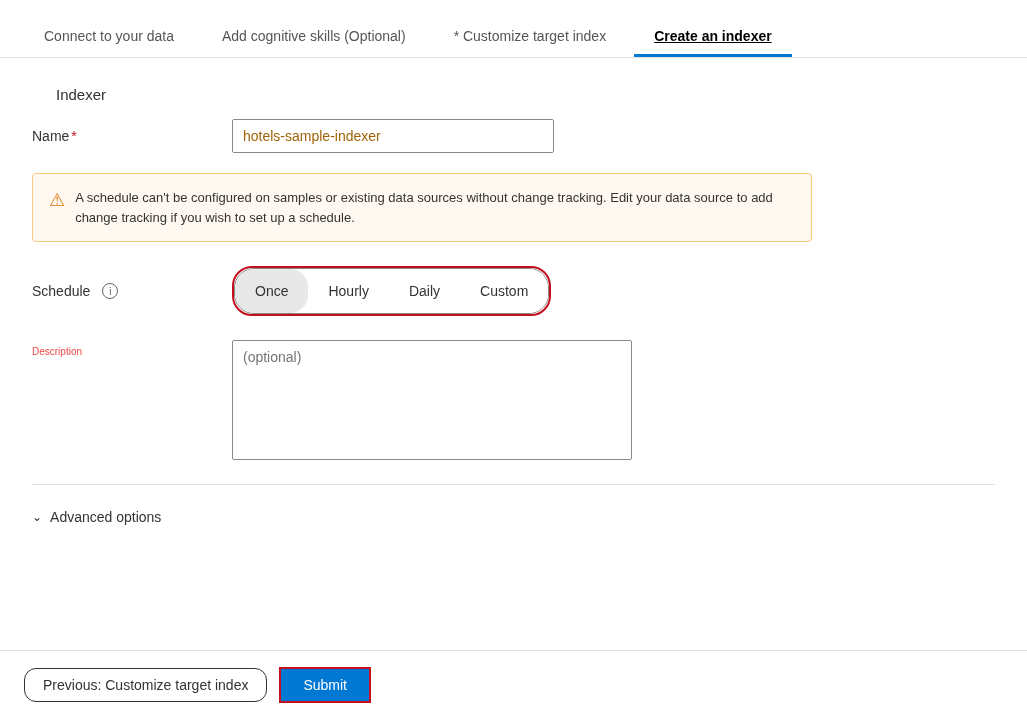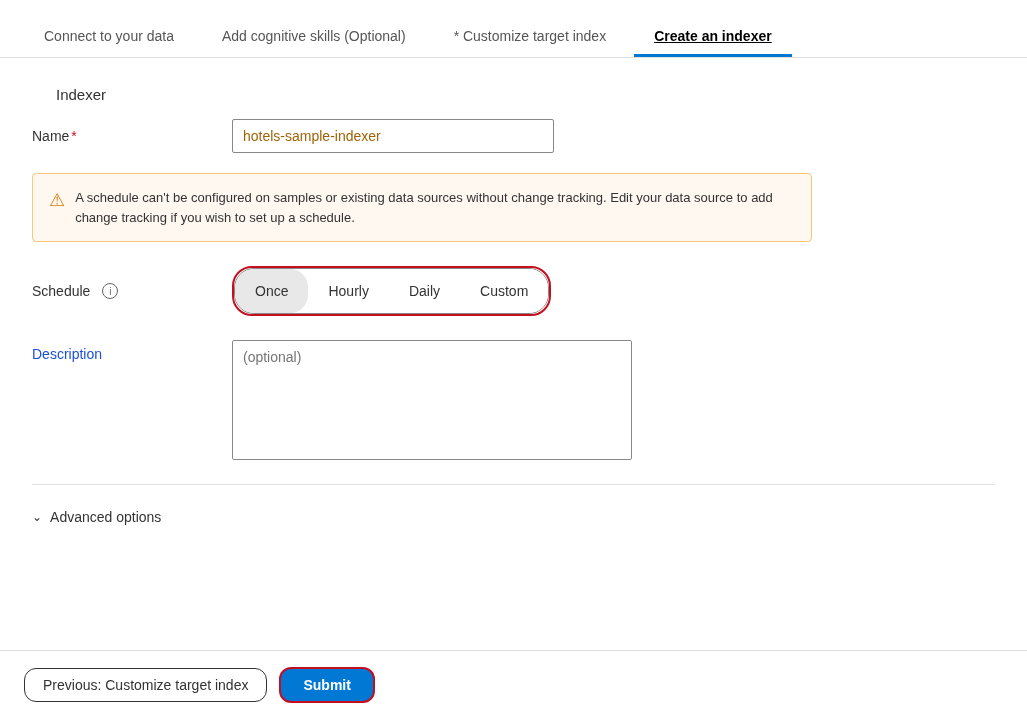--- a/index.html
+++ b/index.html
@@ -161,22 +161,22 @@
     }
 
     .desc-row {
       display: flex;
       align-items: flex-start;
       margin-bottom: 24px;
     }
 
     .desc-label {
       width: 200px;
-      font-size: 14px;
-      color: #1d4ed8;
+      font-size: 10px;
+      color: #ef4444;
       flex-shrink: 0;
       padding-top: 6px;
     }
 
     .desc-textarea {
       width: 400px;
       height: 120px;
       border: 1px solid #8a8886;
       border-radius: 2px;
       padding: 8px 10px;
@@ -234,23 +234,23 @@
       cursor: pointer;
       border-radius: 12px;
     }
 
     .btn-submit {
       padding: 8px 22px;
       background: #0078d4;
       color: #fff;
       border: 2px solid #c50f1f;
       font-size: 14px;
-      font-weight: 700;
-      cursor: pointer;
-      border-radius: 12px;
+      font-weight: 400;
+      cursor: pointer;
+      border-radius: 0;
     }
   </style>
 </head>
 <body>
 
 <div class="top-nav">
   <div class="nav-tab">Connect to your data</div>
   <div class="nav-tab">Add cognitive skills (Optional)</div>
   <div class="nav-tab">* Customize target index</div>
   <div class="nav-tab active">Create an indexer</div>

